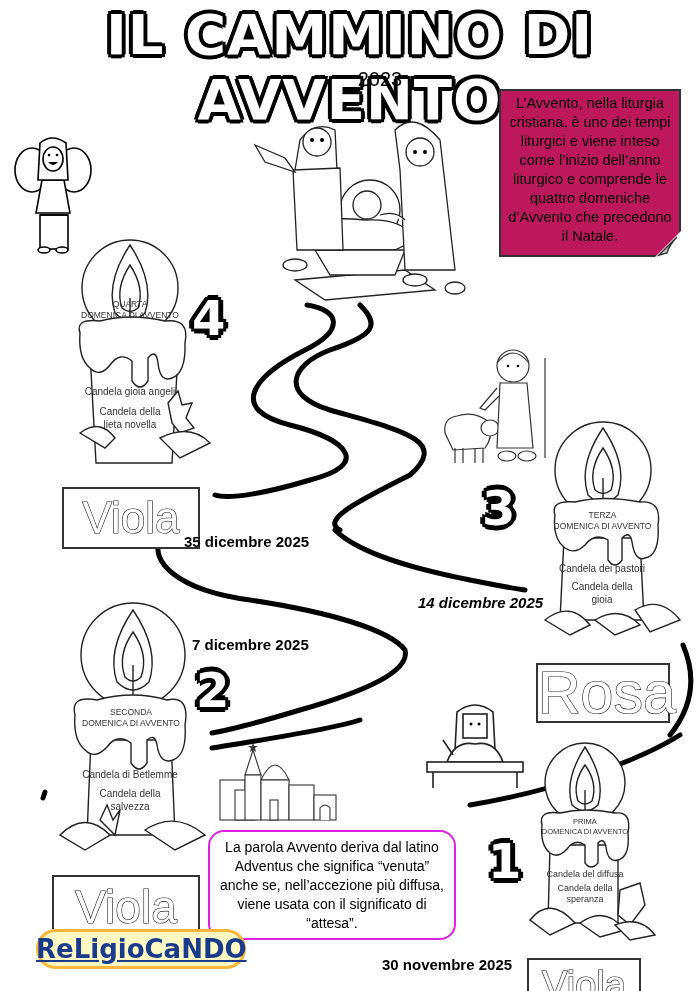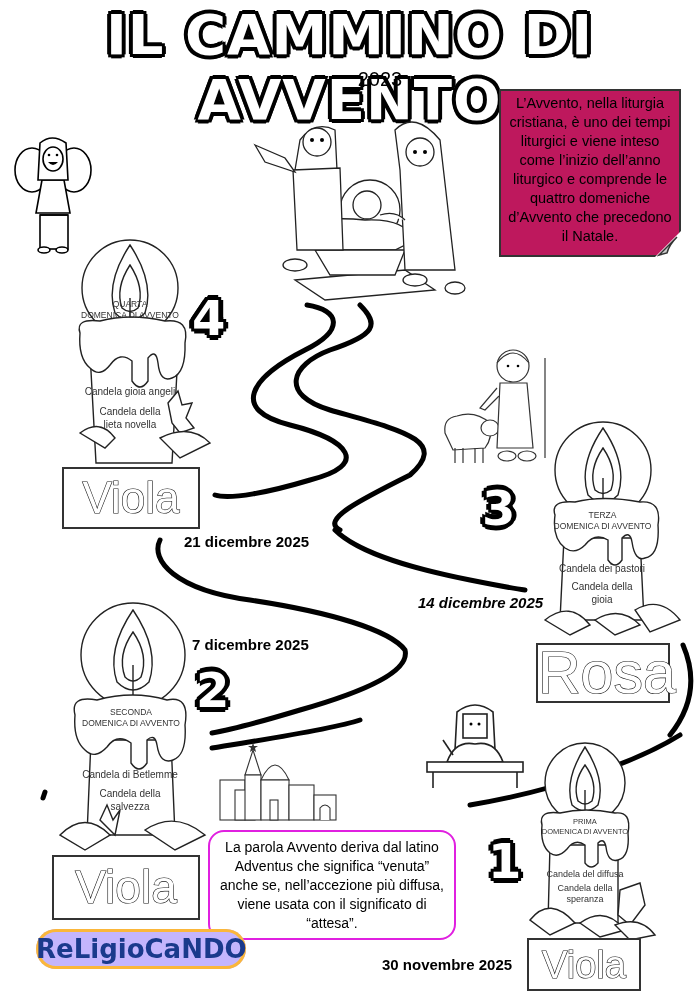--- a/index.html
+++ b/index.html
@@ -11,21 +11,21 @@
   #year{left:330px;top:68px;width:100px;text-align:center;font-size:20px;}
   #info-note{left:499px;top:81px;width:182px;height:168px;border:2px solid #333;background:#be185d;box-sizing:border-box;padding:3px 4px;text-align:center;font-size:14.5px;line-height:19px;margin-top:8px;}
   #info-note .curl{position:absolute;right:-2px;bottom:-2px;width:26px;height:26px;}
   #latin-note{left:208px;top:830px;width:248px;height:110px;border:2px solid #e020e0;border-radius:16px;box-sizing:border-box;padding:6px 6px;text-align:center;font-size:14px;line-height:19px;background:#fff;}
   .date{font-weight:bold;font-size:15px;white-space:nowrap;}
   .num{font-family:"DejaVu Sans",sans-serif;font-weight:bold;font-size:48px;color:#fff;-webkit-text-stroke:2px #000;paint-order:stroke fill;
     text-shadow:3px 3px 0 #000,-3px -3px 0 #000,3px -3px 0 #000,-3px 3px 0 #000,0 5px 0 #000,5px 0 0 #000,0 -5px 0 #000,-5px 0 0 #000;}
   .candle{position:absolute;}
   .candle .txt-top{position:absolute;text-align:center;font-size:8.5px;line-height:11px;color:#333;}
   .candle .txt-mid{position:absolute;text-align:center;font-size:10px;line-height:13px;color:#333;}
-  .label-box{position:absolute;border:2px solid #333;background:#fff;box-sizing:border-box;text-align:center;font-family:"Liberation Sans Narrow","Liberation Sans",sans-serif;color:#fff;-webkit-text-stroke:1.2px #111;paint-order:stroke fill;}
+  .label-box{position:absolute;border:2px solid #333;background:#fff;box-sizing:border-box;text-align:center;font-family:"Liberation Sans Narrow","Liberation Sans",sans-serif;color:#fff;-webkit-text-stroke:1.2px #111;paint-order:stroke fill;margin-top:20px;}
   #logo{left:36px;top:929px;width:210px;height:40px;border-radius:20px;background:#f7a21b;box-shadow:0 0 0 3px #fbb73a inset;text-align:center;font-family:"DejaVu Sans",sans-serif;font-weight:bold;font-size:26px;line-height:40px;color:#1a3a8c;letter-spacing:0px;}
   svg.ill{position:absolute;overflow:visible;}
 </style>
 </head>
 <body>
 
 <div id="title" class="abs">IL CAMMINO DI AVVENTO</div>
 <div id="year" class="abs">2023</div>
 
 <svg class="ill" style="left:0;top:0;width:699px;height:991px;" viewBox="0 0 699 991">
@@ -159,21 +159,21 @@
     <div>DOMENICA DI AVVENTO</div>
   </div>
   <div class="txt-mid" style="left:10px;top:152px;width:120px;">Candela gioia angeli</div>
   <div class="txt-mid" style="left:10px;top:172px;width:120px;">
     <div>Candela della</div>
     <div>lieta novella</div>
   </div>
 </div>
 <div class="label-box" style="left:62px;top:467px;width:138px;height:62px;font-size:44px;line-height:58px;">Viola</div>
 <div class="abs num" style="left:192px;top:290px;">4</div>
-<div class="abs date" style="left:184px;top:533px;">21 dicembre 2025</div>
+<div class="abs date" style="left:184px;top:533px;">35 dicembre 2025</div>
 
 <div class="candle" style="left:540px;top:420px;width:160px;height:230px;">
   <svg class="ill" style="left:0;top:0;width:160px;height:230px;" viewBox="0 0 160 230">
     <g fill="#fff" stroke="#222" stroke-width="1.4">
       <circle cx="63" cy="50" r="48"></circle>
       <path d="M63 8 Q88 45 78 75 Q63 90 48 75 Q38 45 63 8 Z"></path>
       <path d="M63 28 Q78 50 71 70 Q63 77 55 70 Q48 50 63 28 Z"></path>
       <line x1="63" y1="58" x2="63" y2="85"></line>
       <path d="M24 118 L20 200 L104 200 L100 118 Z"></path>
       <path d="M15 95 Q10 80 35 82 Q63 75 100 82 Q122 80 118 105 Q120 135 105 138 Q95 142 92 122 Q90 110 82 118 L82 140 Q75 150 68 140 L68 120 Q55 112 45 125 Q35 135 25 128 Q12 118 15 95 Z"></path>
@@ -250,13 +250,13 @@
   </div>
 </div>
 <div class="label-box" style="left:527px;top:938px;width:114px;height:53px;font-size:38px;line-height:50px;">Viola</div>
 <div class="abs num" style="left:488px;top:833px;">1</div>
 <div class="abs date" style="left:382px;top:956px;">30 novembre 2025</div>
 
 <div id="latin-note" class="abs" style="border-color: rgb(224, 32, 224);">
   <span>La parola Avvento deriva dal latino Adventus che significa “venuta” anche se, nell’accezione più diffusa, viene usata con il significato di “attesa”.</span>
 </div>
 
-<div id="logo" class="abs" style="background: #c4b5fd; color: rgb(26, 58, 140);">ReLigioCaNDO</div>
+<div id="logo" class="abs" style="background: #fef9c3; color: rgb(26, 58, 140); text-decoration: underline;">ReLigioCaNDO</div>
 
 </body></html>

